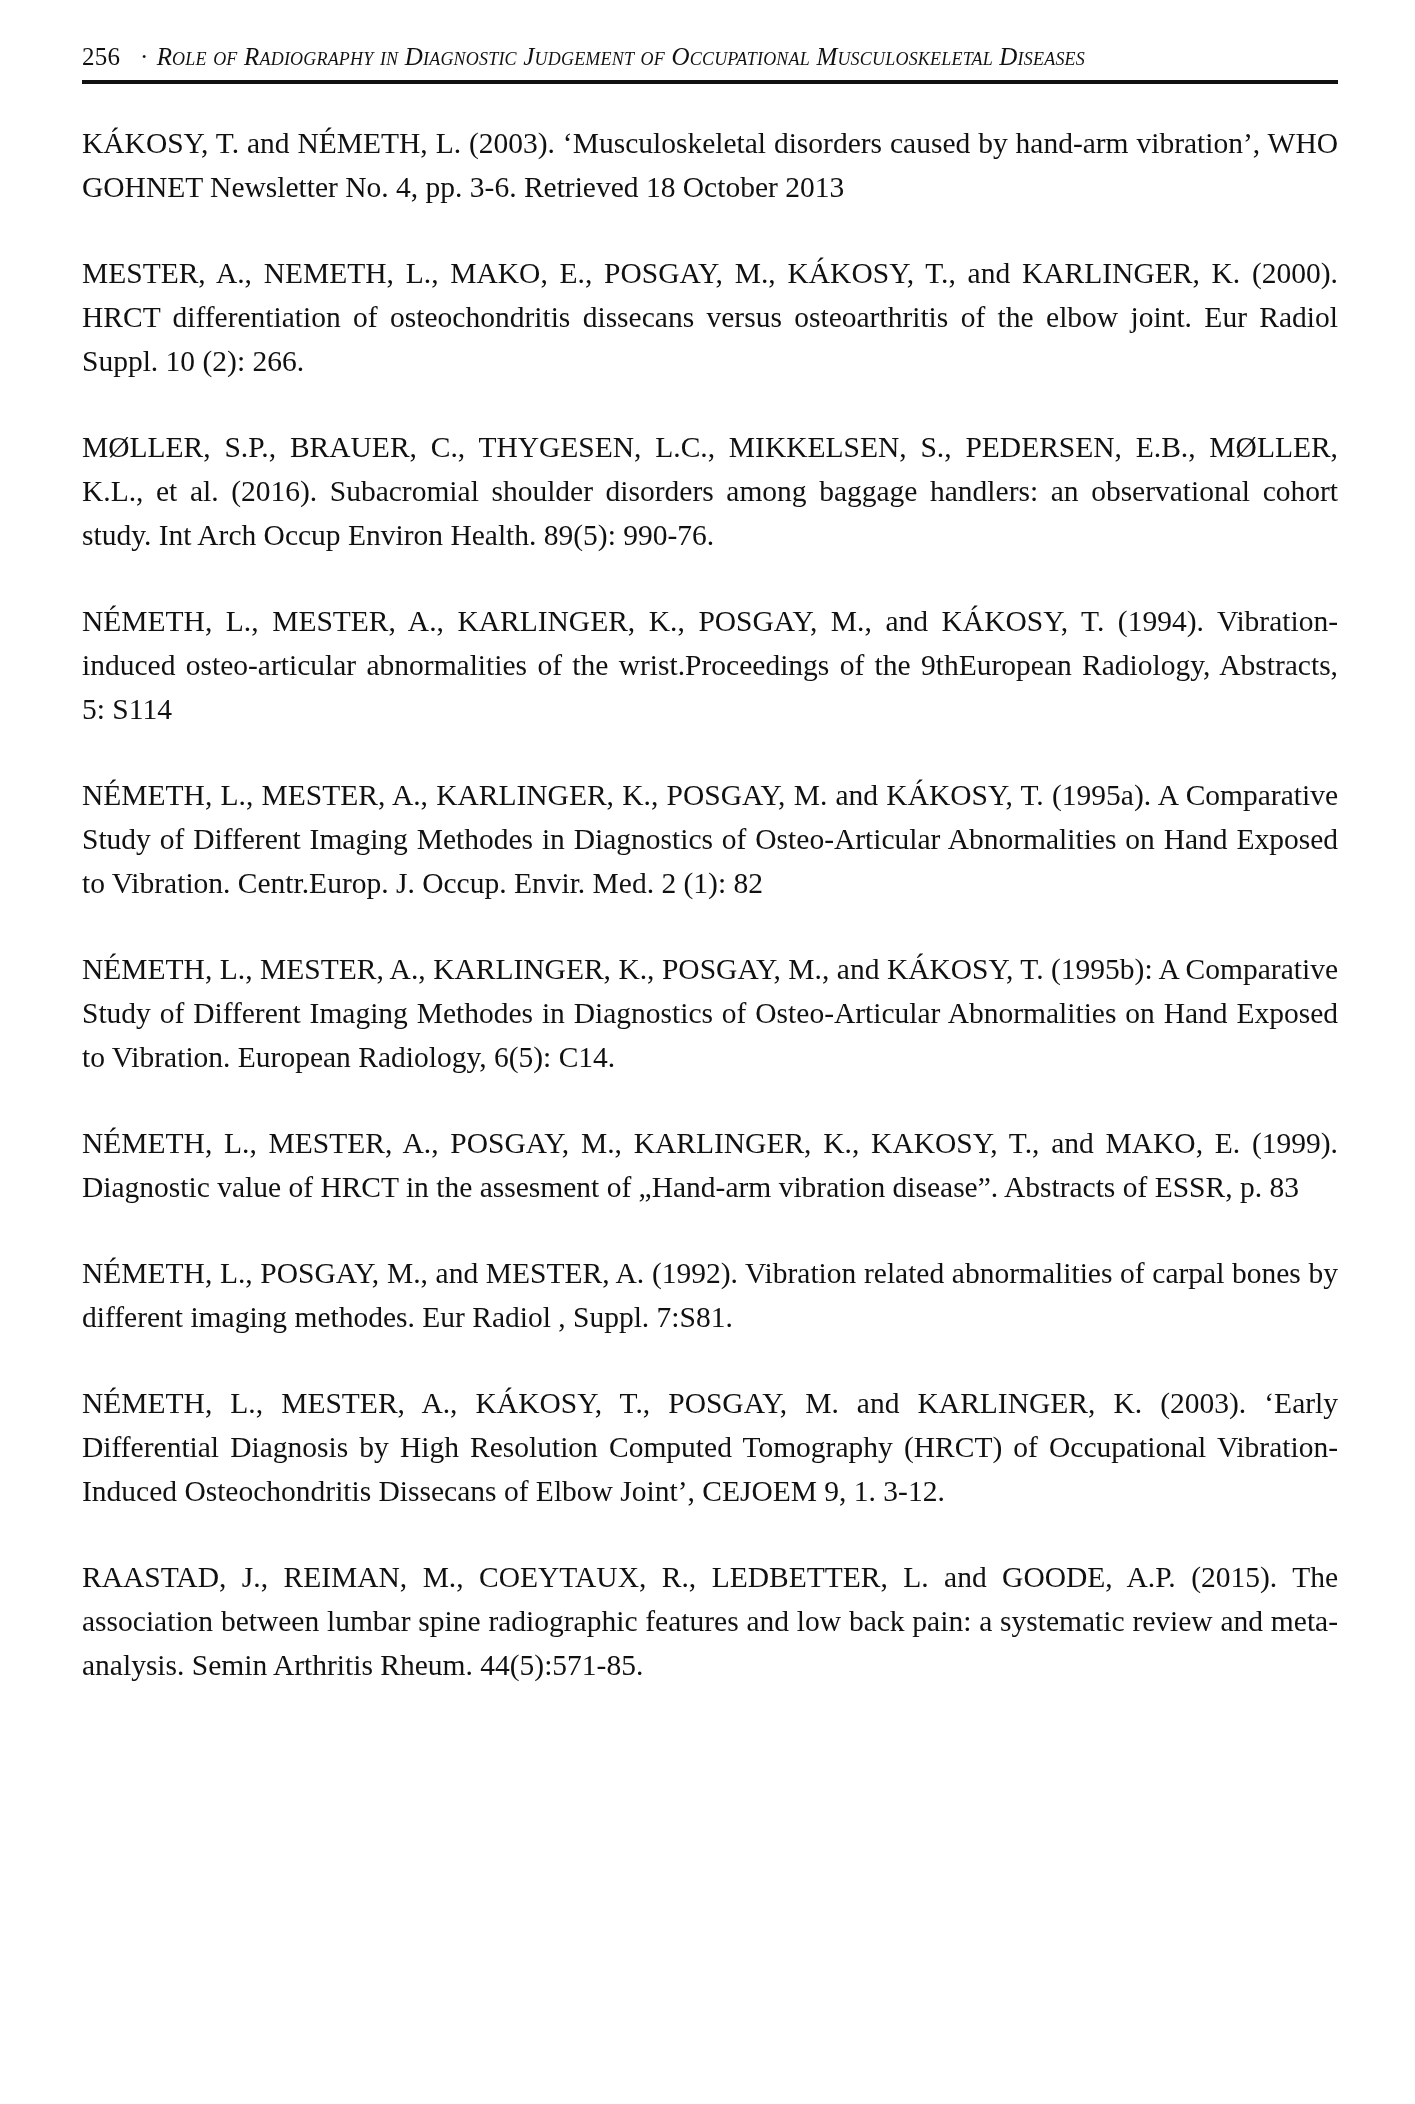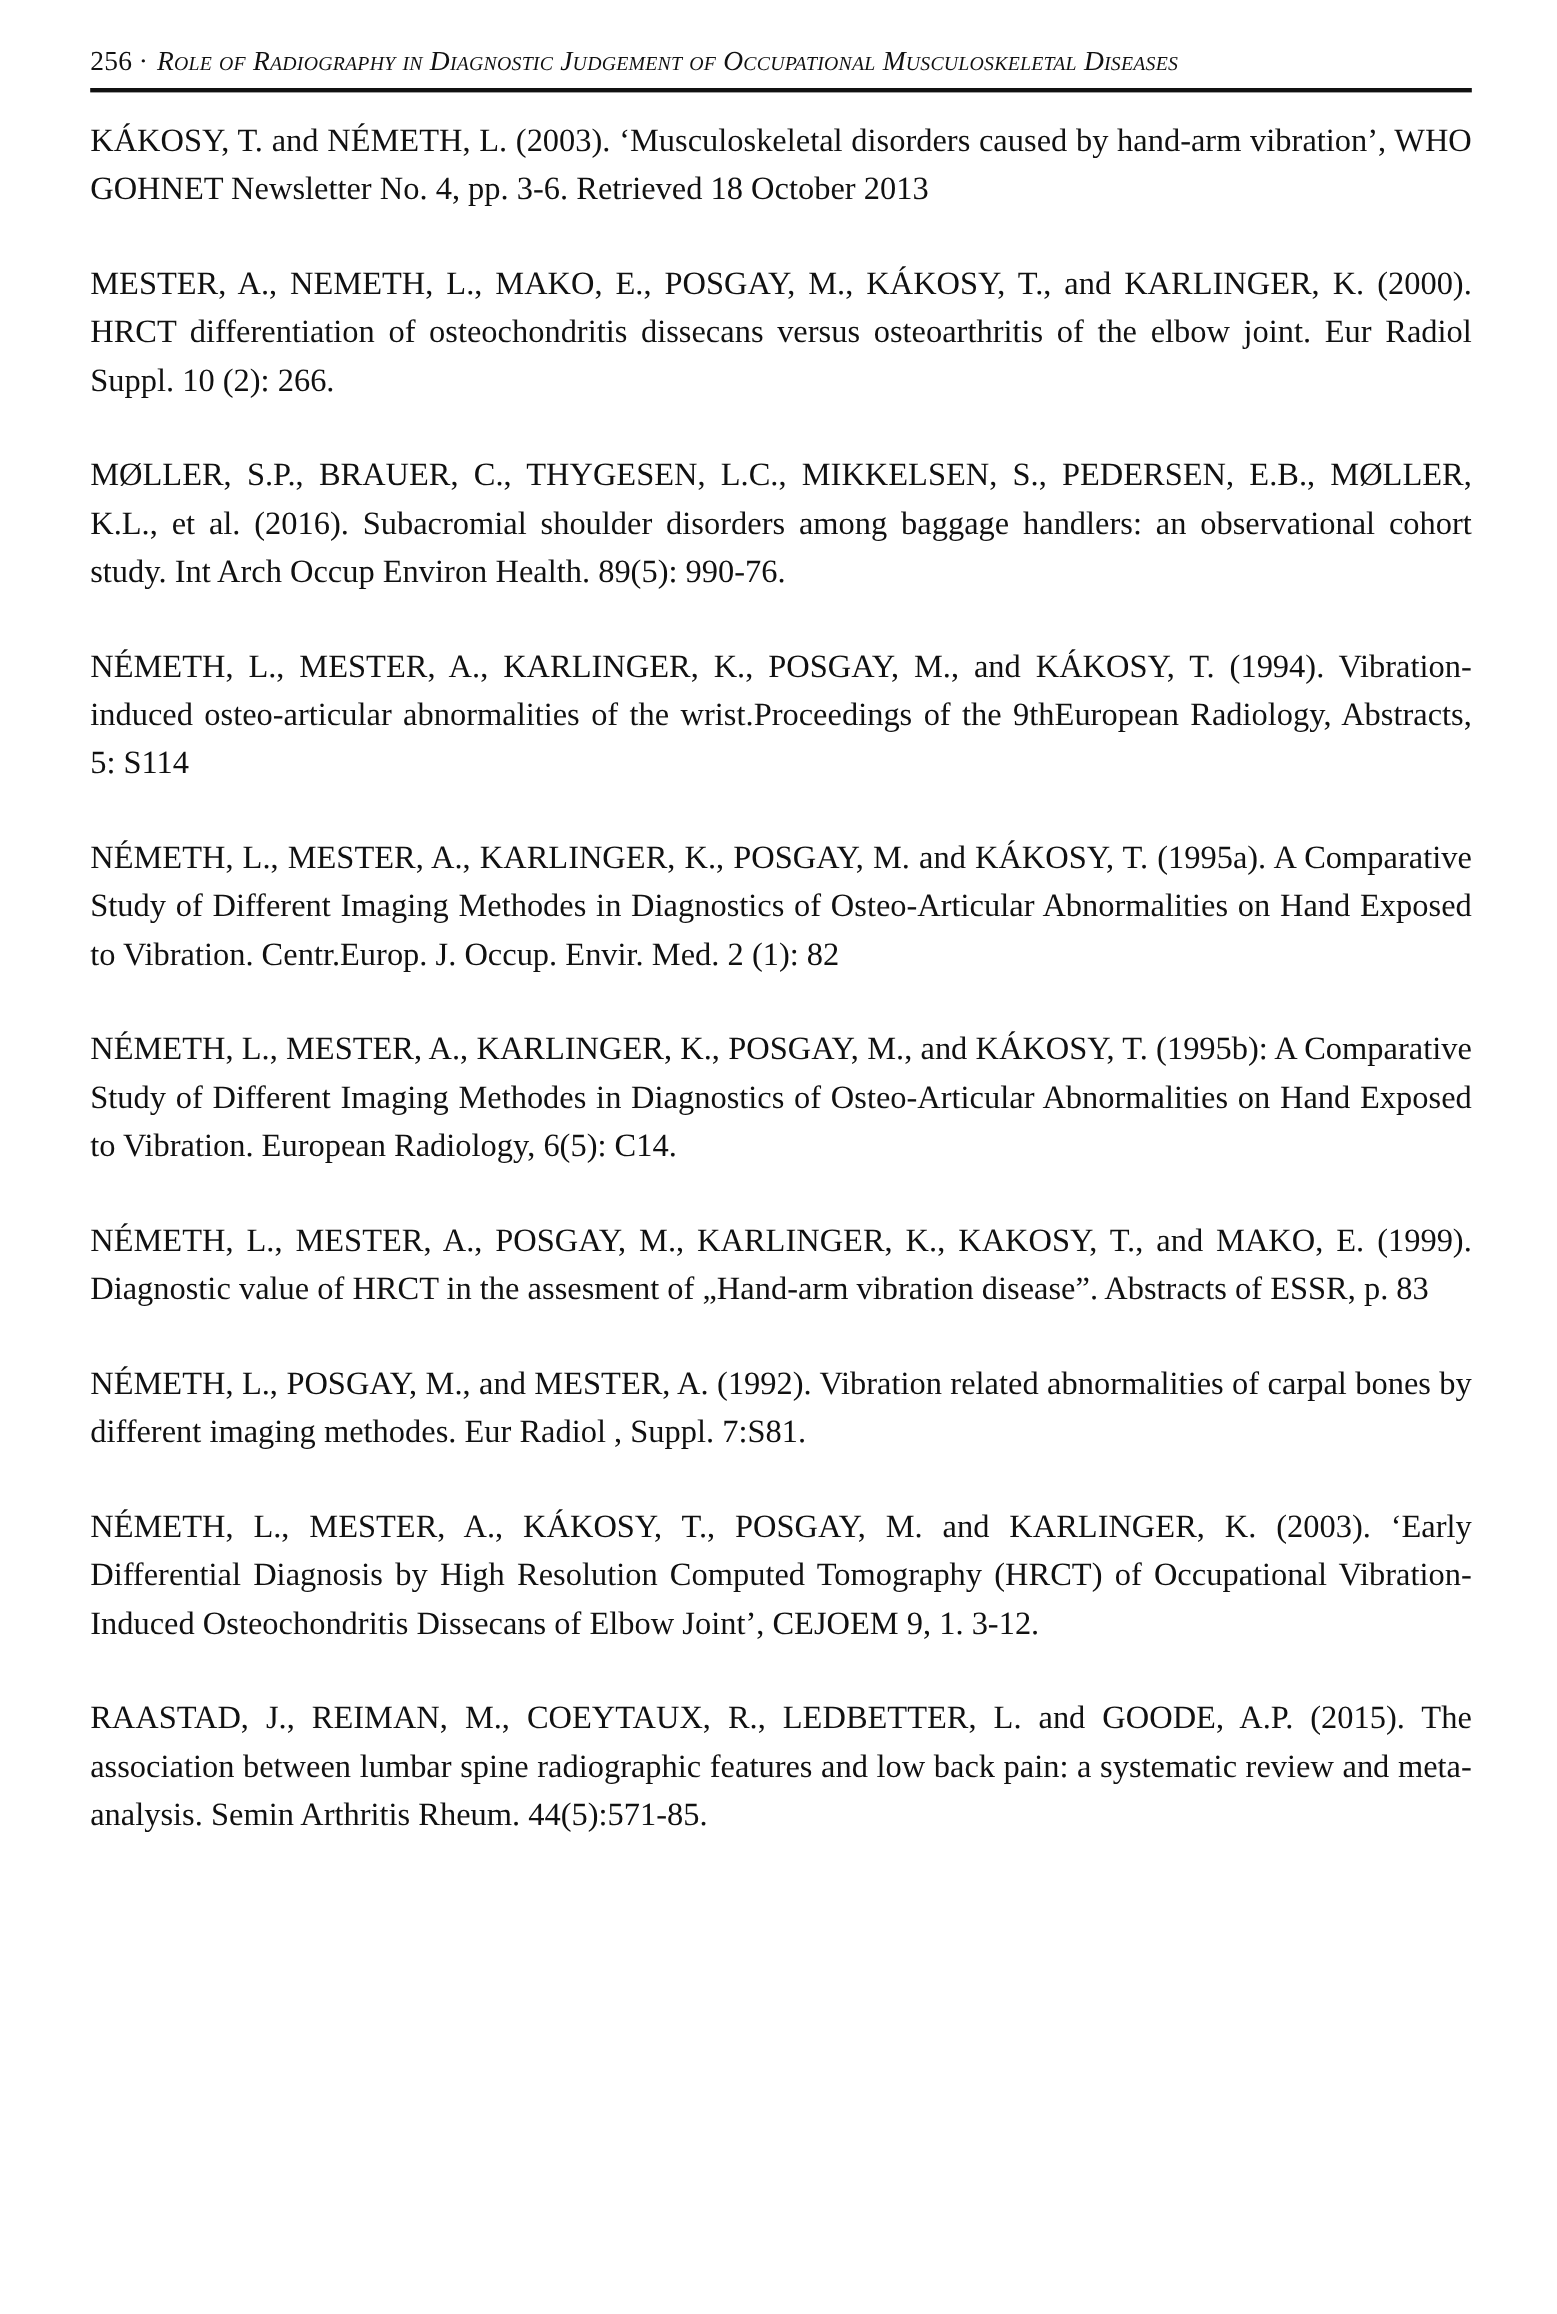--- a/index.html
+++ b/index.html
@@ -25,31 +25,31 @@
       display: flex;
       align-items: baseline;
       font-size: 25px;
       line-height: 34px;
       letter-spacing: 0.2px;
       white-space: nowrap;
       padding-bottom: 6px;
       border-bottom: 4px solid #111111;
     }
     .running-header .page-number {
-      margin-right: 6px;
+      margin-right: 20px;
     }
     .running-header .sep {
       margin-right: 8px;
     }
     .running-header .title {
       font-variant: small-caps;
       font-style: italic;
     }
     .references {
-      margin-top: 22px;
+      margin-top: 37px;
     }
     .ref {
       font-size: 29.5px;
       line-height: 44px;
       text-align: justify;
       text-align-last: left;
       margin: 0 0 42px 0;
       hyphens: none;
     }
   </style>

